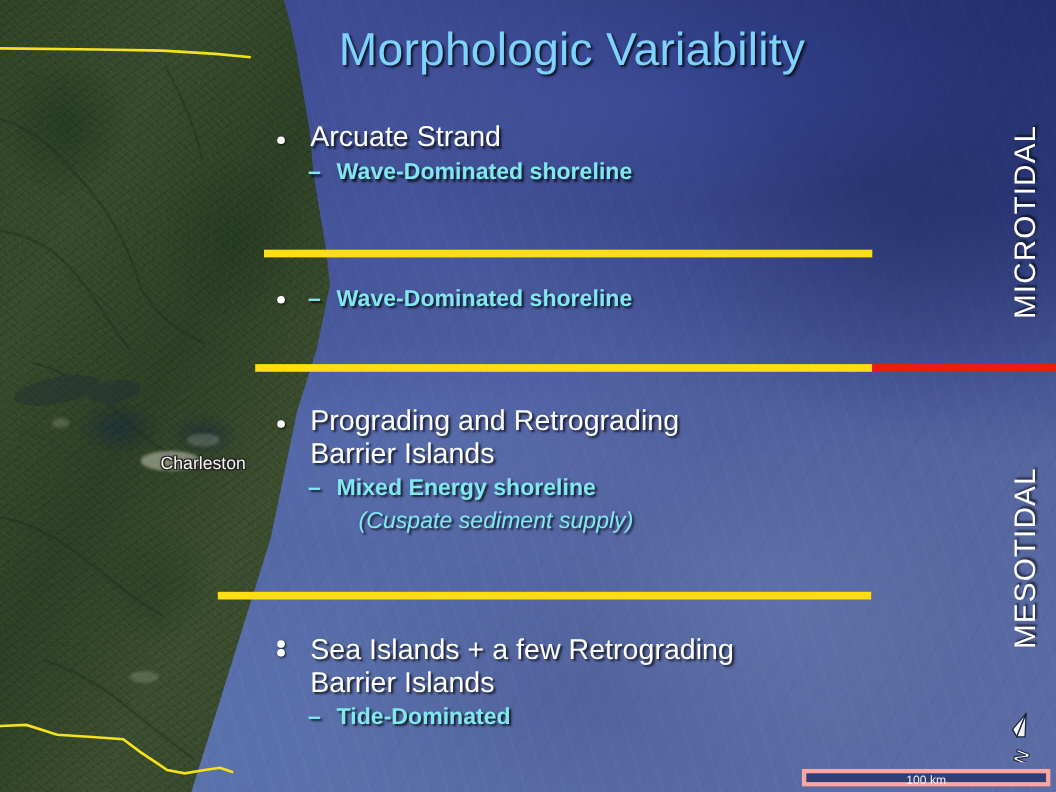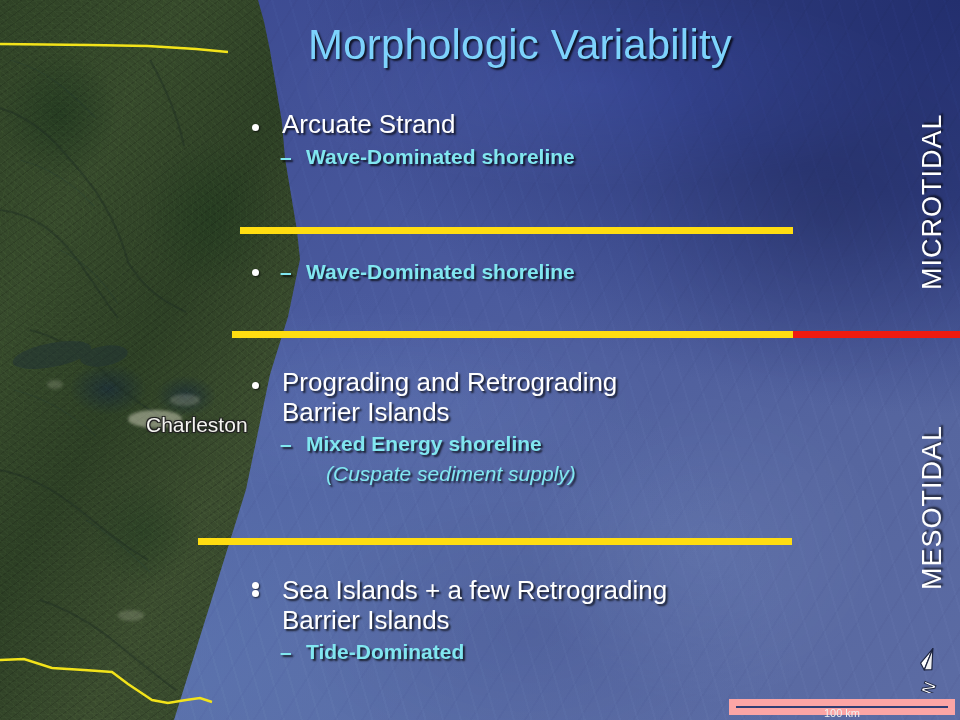--- a/index.html
+++ b/index.html
@@ -153,31 +153,31 @@
     letter-spacing:1px;
     text-shadow:2px 2px 2px rgba(0,0,0,.65);
     transform-origin:0 0;
     transform:rotate(-90deg);
     white-space:nowrap;
   }
 
   
   #charleston{
     position:absolute;left:146px;top:413px;
-    color:#f4f4f0;font-size:21px;
+    color:#f4f4f0;font-size:16px;
     text-shadow:
       -1px -1px 0 #232323, 1px -1px 0 #232323,
       -1px  1px 0 #232323, 1px  1px 0 #232323,
        0 0 3px #111;
   }
   #north{position:absolute;left:910px;top:645px;width:40px;height:48px;}
   #scalebar{
     position:absolute;left:729px;top:699px;width:226px;height:16px;
     background:rgba(39,53,105,.82);
-    border:7px solid #fca5a5;
+    border:4px solid #fca5a5;
     color:#f0f0f0;font-size:11px;line-height:14px;text-align:center;
   }
 </style>
 </head>
 <body>
 
 <div id="slide">
 
   <div id="map">
     <div class="ocean"></div>

